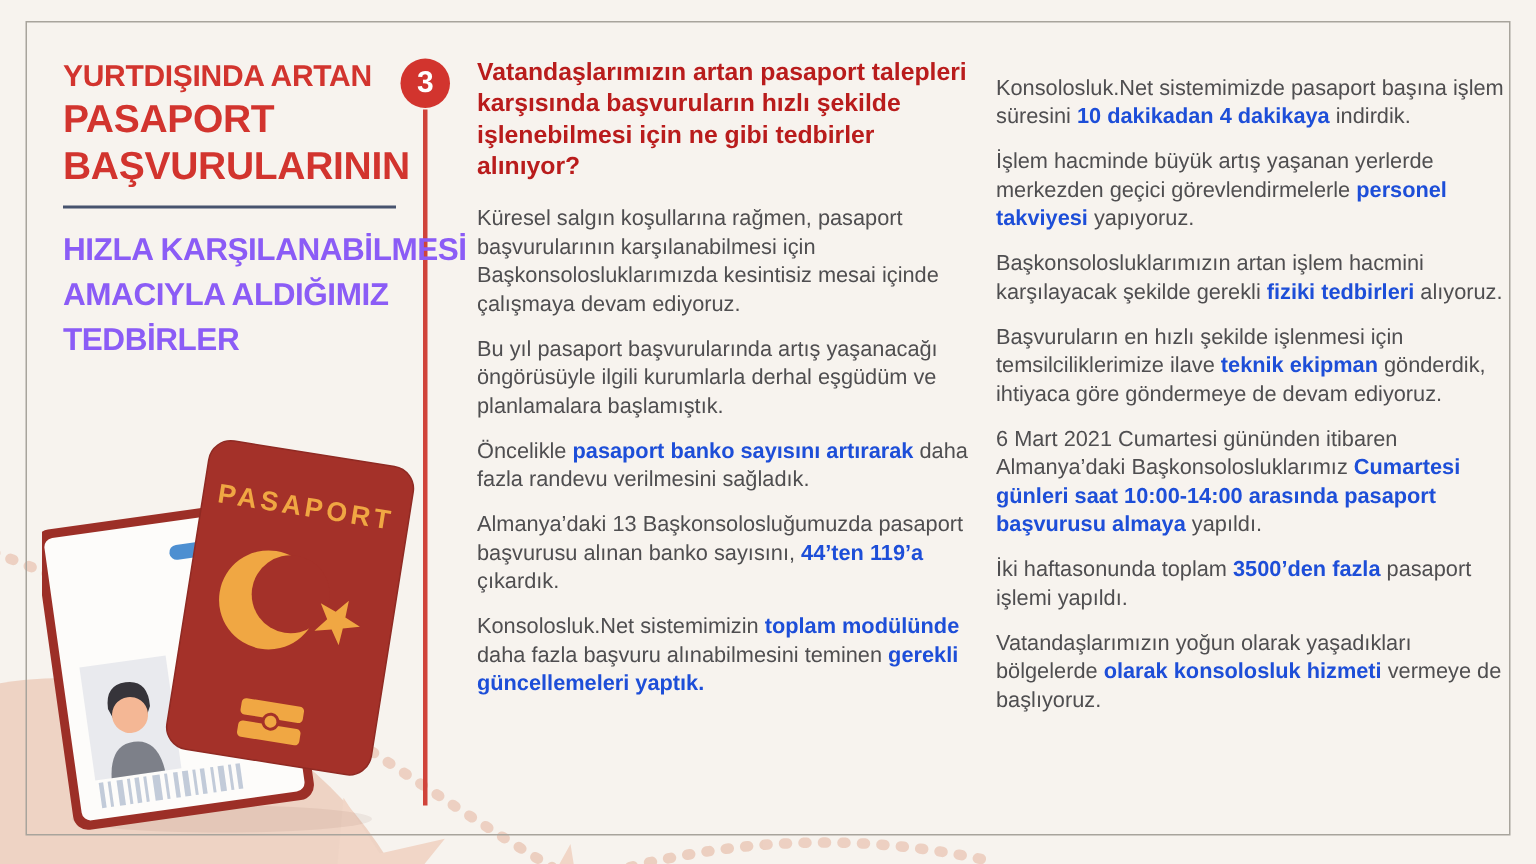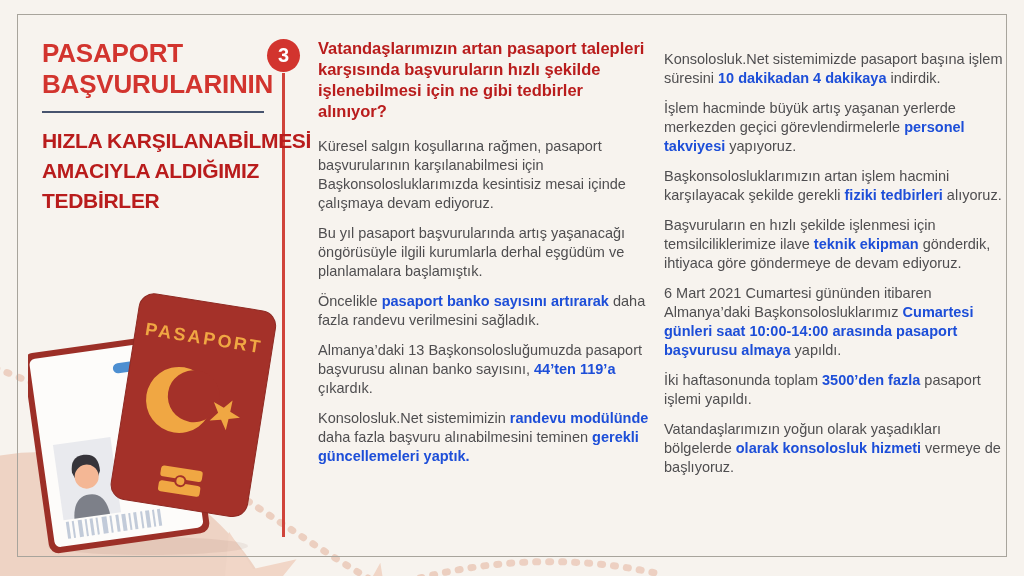--- a/index.html
+++ b/index.html
@@ -12,21 +12,21 @@
   .bg-deco{position:absolute;left:0;top:0;z-index:0;}
   .frame{
     position:absolute;left:17px;top:14px;width:988px;height:541px;
     border:1px solid #a8a49c;z-index:1;pointer-events:none;
   }
   
   .left-col{position:absolute;left:42px;top:38px;width:236px;z-index:3;}
   .t1{font-size:20px;line-height:26px;font-weight:bold;color:#d2342e;letter-spacing:-0.2px;white-space:nowrap;}
   .t2{font-size:26px;line-height:31px;font-weight:bold;color:#d2342e;letter-spacing:-0.2px;white-space:nowrap;}
   .divider{width:222px;height:2px;background:#47536e;margin:11px 0 13px 0;}
-  .s1{font-size:21px;line-height:30px;font-weight:bold;color:#b91c1c;letter-spacing:-0.3px;white-space:nowrap;}
+  .s1{font-size:21px;line-height:30px;font-weight:bold;color:#8b5cf6;letter-spacing:-0.3px;white-space:nowrap;}
   
   .step-circle{
     position:absolute;left:267px;top:39px;width:33px;height:33px;border-radius:50%;
     background:#d2342e;color:#ffffff;font-size:20px;font-weight:bold;line-height:33px;
     text-align:center;z-index:4;
   }
   .step-line{position:absolute;left:282px;top:73px;width:3px;height:464px;background:#d0433a;z-index:2;}
   
   .mid-col{position:absolute;left:318px;top:38px;width:334px;z-index:3;}
   .question{
@@ -51,39 +51,40 @@
     </g>
     <g stroke="#ebccbc" stroke-width="7" stroke-dasharray="2 11" stroke-linecap="round" fill="none" opacity="0.9">
       <path d="M -5 368 C 60 392 140 432 222 484 C 280 522 330 556 368 578"></path>
       <path d="M 420 578 C 500 558 580 556 660 574"></path>
     </g>
   </svg>
 
   <div class="frame"></div>
 
   <div class="left-col">
+    <div class="t1">YURTDIŞINDA ARTAN</div>
     <div class="t2">PASAPORT</div>
     <div class="t2">BAŞVURULARININ</div>
     <div class="divider"></div>
     <div class="s1">HIZLA KARŞILANABİLMESİ</div>
     <div class="s1">AMACIYLA ALDIĞIMIZ</div>
     <div class="s1">TEDBİRLER</div>
   </div>
 
   <div class="step-circle">3</div>
   <div class="step-line"></div>
 
   <div class="mid-col">
     <h2 class="question">Vatandaşlarımızın artan pasaport talepleri karşısında başvuruların hızlı şekilde işlenebilmesi için ne gibi tedbirler alınıyor?</h2>
     <div>
         <p class="para"><span>Küresel salgın koşullarına rağmen, pasaport başvurularının karşılanabilmesi için Başkonsolosluklarımızda kesintisiz mesai içinde çalışmaya devam ediyoruz.</span></p>
         <p class="para"><span>Bu yıl pasaport başvurularında artış yaşanacağı öngörüsüyle ilgili kurumlarla derhal eşgüdüm ve planlamalara başlamıştık.</span></p>
         <p class="para"><span>Öncelikle </span><span class="hl">pasaport banko sayısını artırarak</span><span> daha fazla randevu verilmesini sağladık.</span></p>
         <p class="para"><span>Almanya’daki 13 Başkonsolosluğumuzda pasaport başvurusu alınan banko sayısını, </span><span class="hl">44’ten 119’a</span><span> çıkardık.</span></p>
-        <p class="para"><span>Konsolosluk.Net sistemimizin </span><span class="hl">randevu modülünde</span><span> daha fazla başvuru alınabilmesini teminen </span><span class="hl">gerekli güncellemeleri yaptık.</span></p>
+        <p class="para"><span>Konsolosluk.Net sistemimizin </span><span class="hl">toplam modülünde</span><span> daha fazla başvuru alınabilmesini teminen </span><span class="hl">gerekli güncellemeleri yaptık.</span></p>
       </div>
   </div>
 
   <div class="right-col">
     <div>
         <p class="para"><span>Konsolosluk.Net sistemimizde pasaport başına işlem süresini </span><span class="hl">10 dakikadan 4 dakikaya</span><span> indirdik.</span></p>
         <p class="para"><span>İşlem hacminde büyük artış yaşanan yerlerde merkezden geçici görevlendirmelerle </span><span class="hl">personel takviyesi</span><span> yapıyoruz.</span></p>
         <p class="para"><span>Başkonsolosluklarımızın artan işlem hacmini karşılayacak şekilde gerekli </span><span class="hl">fiziki tedbirleri</span><span> alıyoruz.</span></p>
         <p class="para"><span>Başvuruların en hızlı şekilde işlenmesi için temsilciliklerimize ilave </span><span class="hl">teknik ekipman</span><span> gönderdik, ihtiyaca göre göndermeye de devam ediyoruz.</span></p>
         <p class="para"><span>6 Mart 2021 Cumartesi gününden itibaren Almanya’daki Başkonsolosluklarımız </span><span class="hl">Cumartesi günleri saat 10:00-14:00 arasında pasaport başvurusu almaya</span><span> yapıldı.</span></p>

